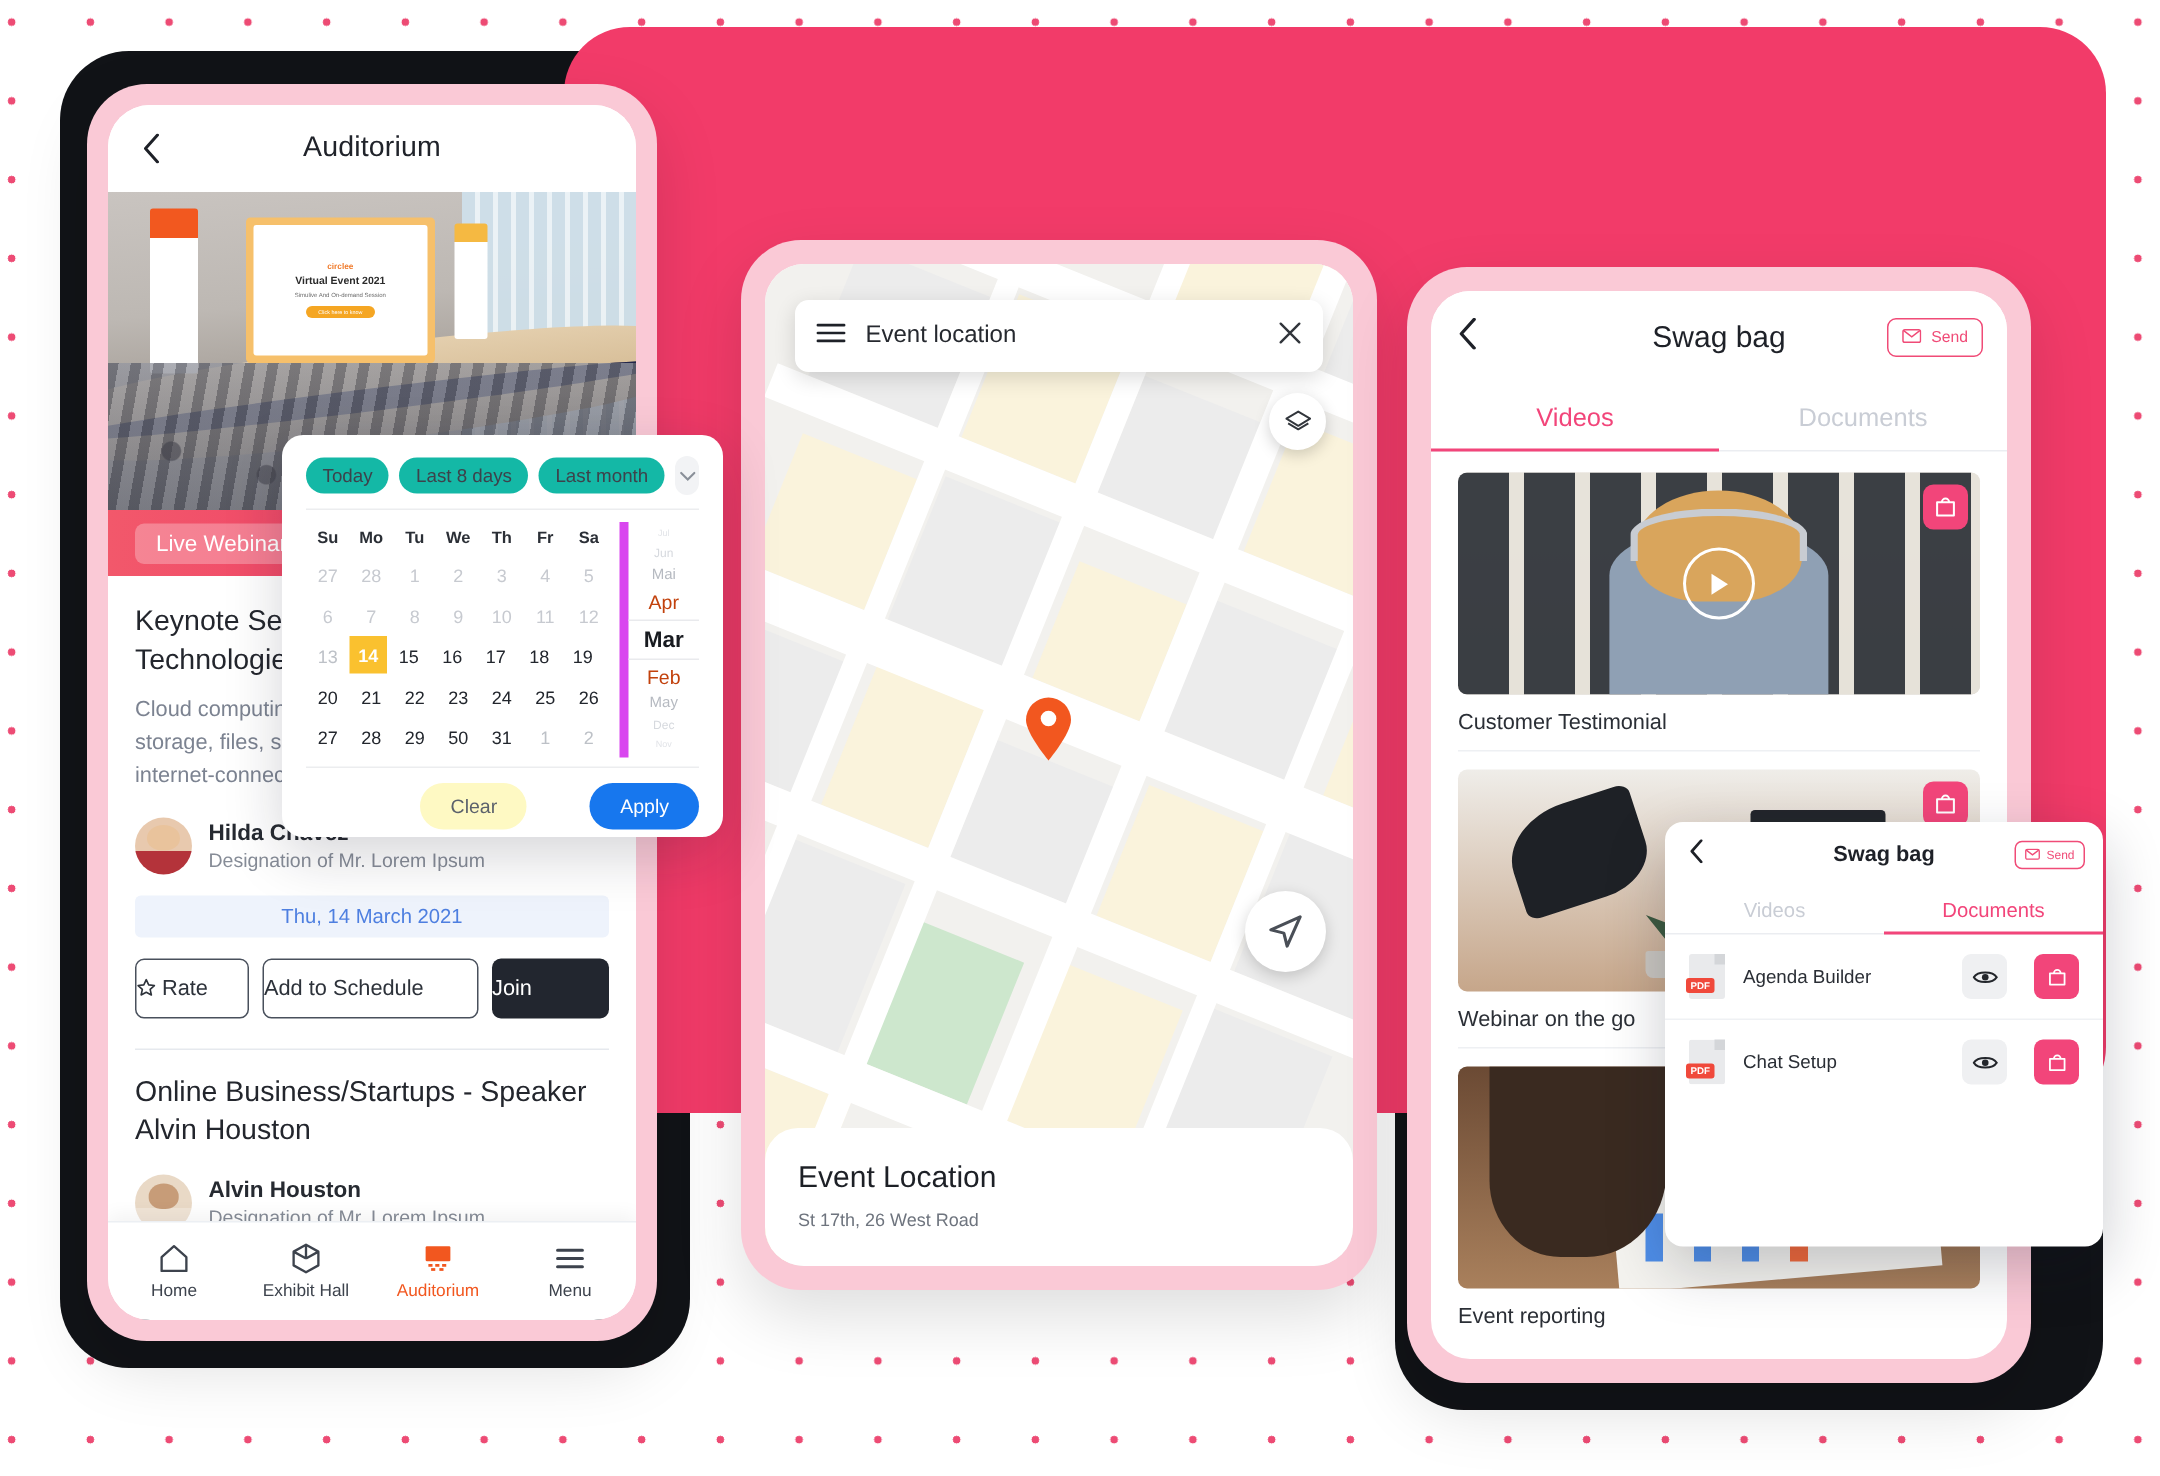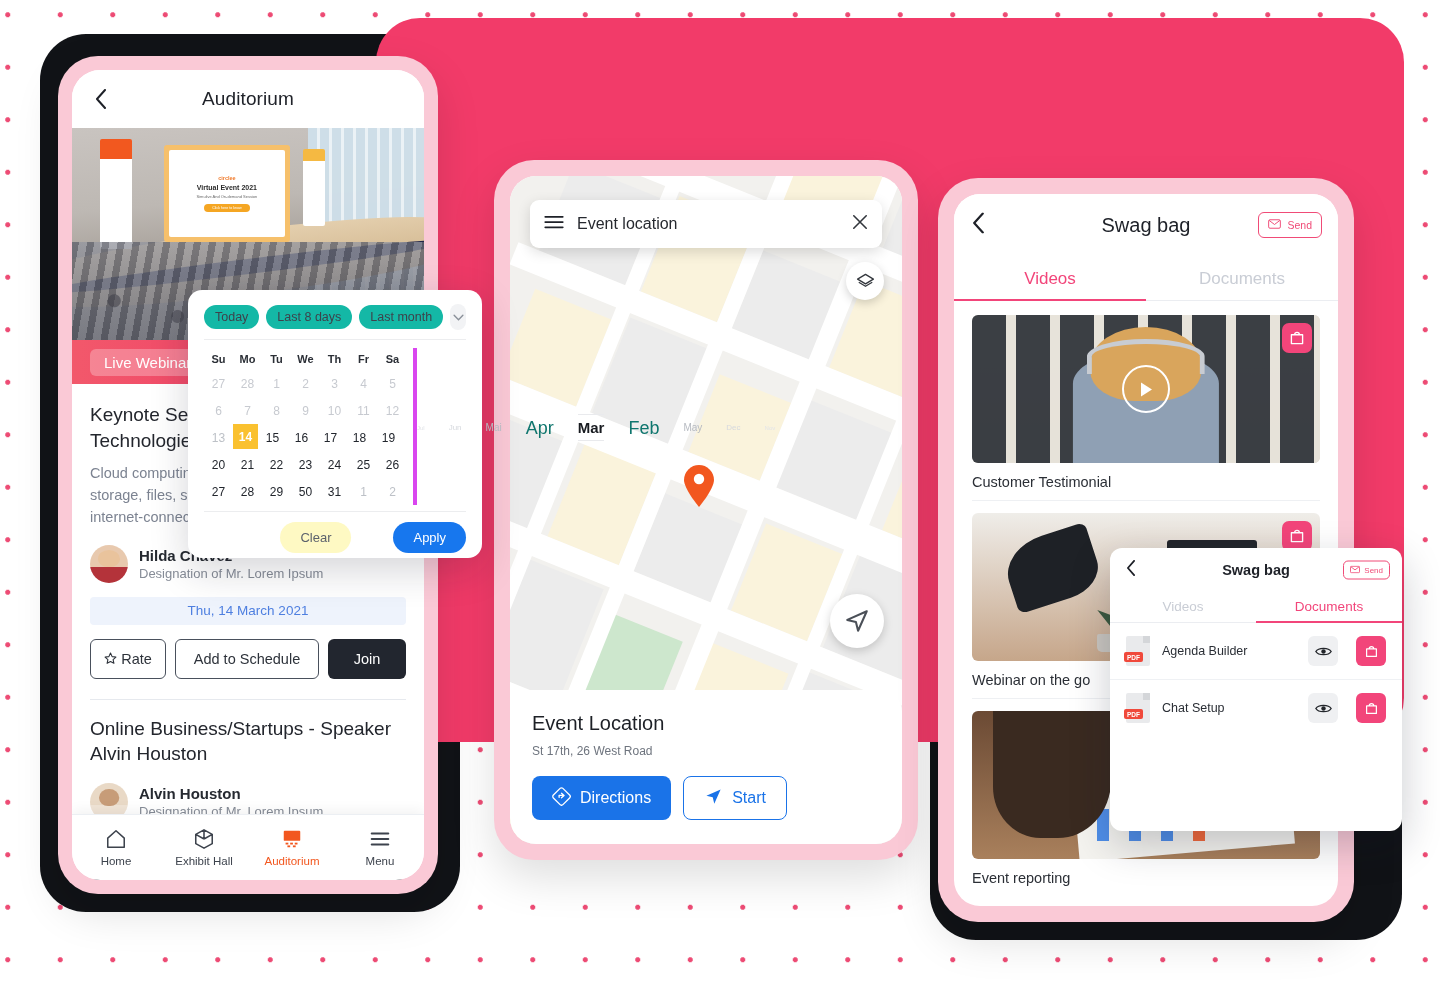--- a/index.html
+++ b/index.html
@@ -149,21 +149,21 @@
     color: #4E7FE0; font-size: 13.5px;
   }
   .ended-bar {
     margin-top: 14px; background: #E4E7ED; border-radius: 4px; height: 30px;
     display: flex; align-items: center; justify-content: center;
     color: #3D424B; font-size: 14px;
   }
   .btn-row { display: flex; gap: 9px; margin-top: 14px; }
   .btn {
     height: 40px; border-radius: 6px; display: flex; align-items: center;
-    justify-content: center; gap: 4px; font-size: 14.5px; cursor: pointer;
+    gap: 4px; font-size: 14.5px; cursor: pointer;
   }
   .btn-out { border: 1.3px solid #49505C; color: #2D323A; background: #fff; }
   .btn-rate { width: 76px; }
   .btn-sched { flex: 1; }
   .btn-dark { width: 78px; background: #22262F; color: #fff; }
   .p1-divider { height: 1px; background: #E6E9EE; margin: 20px 0 0 0; }
   .tabbar {
     position: absolute; left: 0; bottom: 0; width: 100%; height: 66px;
     background: #fff; border-top: 1px solid #ECEFF3;
     display: flex; align-items: center; justify-content: space-around;
@@ -193,28 +193,28 @@
     width: 29px; height: 27px; display: flex; align-items: center; justify-content: center;
     font-size: 12px; color: #22262D;
   }
   .cal-head .cal-cell { font-size: 11px; font-weight: bold; color: #2B2F36; height: 22px; }
   .cal-cell.mute { color: #C7CAD0; }
   .cal-cell.dim { color: #BDC1C7; }
   .cal-cell.sel {
     background: #FAC12F; color: #fff; border-radius: 0; width: 25px; height: 25px; font-weight: bold;
   }
   .cal-months {
-    width: 56px; margin-left: 6px; border-left: 4px solid #d946ef;
-    display: flex; flex-direction: row; align-items: center; padding-top: 2px; gap: 24px;
+    width: 56px; margin-left: 6px; border-left: 6px solid #d946ef;
+    display: flex; flex-direction: column; align-items: center; padding-top: 2px;
   }
   .mo { font-size: 11px; color: #C9CCD2; line-height: 1; padding: 3px 0; }
   .mo.m1 { font-size: 6px; color: #E2E4E8; }
   .mo.m2 { font-size: 8px; color: #D6D9DE; }
   .mo.m3 { font-size: 10px; color: #B6BAC1; }
-  .mo.m4 { font-size: 18px; color: #0f766e; }
+  .mo.m4 { font-size: 13px; color: #c2410c; }
   .mo.cur {
     font-size: 15px; color: #181B20; font-weight: bold; padding: 5px 0;
     border-top: 1px solid #E9EAED; border-bottom: 1px solid #E9EAED; width: 100%;
     text-align: center; margin: 2px 0;
   }
   .cal-foot {
     display: flex; justify-content: flex-end; gap: 8px; align-items: center;
     border-top: 1px solid #ECEDEF; margin-top: 6px; padding-top: 10px;
   }
   .btn-clear { background: #fef9c3; color: #5C626C; font-size: 13px;
@@ -662,39 +662,20 @@
 
         <div class="map-fab fab-nav">
           <svg width="26" height="26" viewBox="0 0 24 24">
               <path d="M21 3 L3 11 L11 13 L13 21 Z" fill="none" stroke="#4A4F57" stroke-width="1.9" stroke-linejoin="round"></path>
             </svg>
         </div>
 
         <div class="map-card">
           <div class="mc-title">Event Location</div>
           <div class="mc-sub">St 17th, 26 West Road</div>
-          <div class="mc-btns">
-            <div class="btn-dir">
-              <span>
-                <svg width="19" height="19" viewBox="0 0 24 24">
-                    <rect x="3.5" y="3.5" width="17" height="17" rx="2.5" transform="rotate(45 12 12)" fill="none" stroke="#fff" stroke-width="1.7"></rect>
-                    <path d="M9 13 V10.5 H14 M12 8 L15.2 10.8 L12 13.6" fill="none" stroke="#fff" stroke-width="1.7" stroke-linejoin="round" stroke-linecap="round"></path>
-                  </svg>
-              </span>
-              <span>Directions</span>
-            </div>
-            <div class="btn-start">
-              <span>
-                <svg width="19" height="19" viewBox="0 0 24 24">
-                    <path d="M21 3 L3 11 L11 13 L13 21 Z" fill="#1A73E8"></path>
-                  </svg>
-              </span>
-              <span>Start</span>
-            </div>
-          </div>
         </div>
       </div>
     </div>
   </div>
 
   <div class="phone" id="phone3">
     <div class="screen">
       <div class="sb-scroll">
         <div class="sb-header">
           <span class="sb-back">

